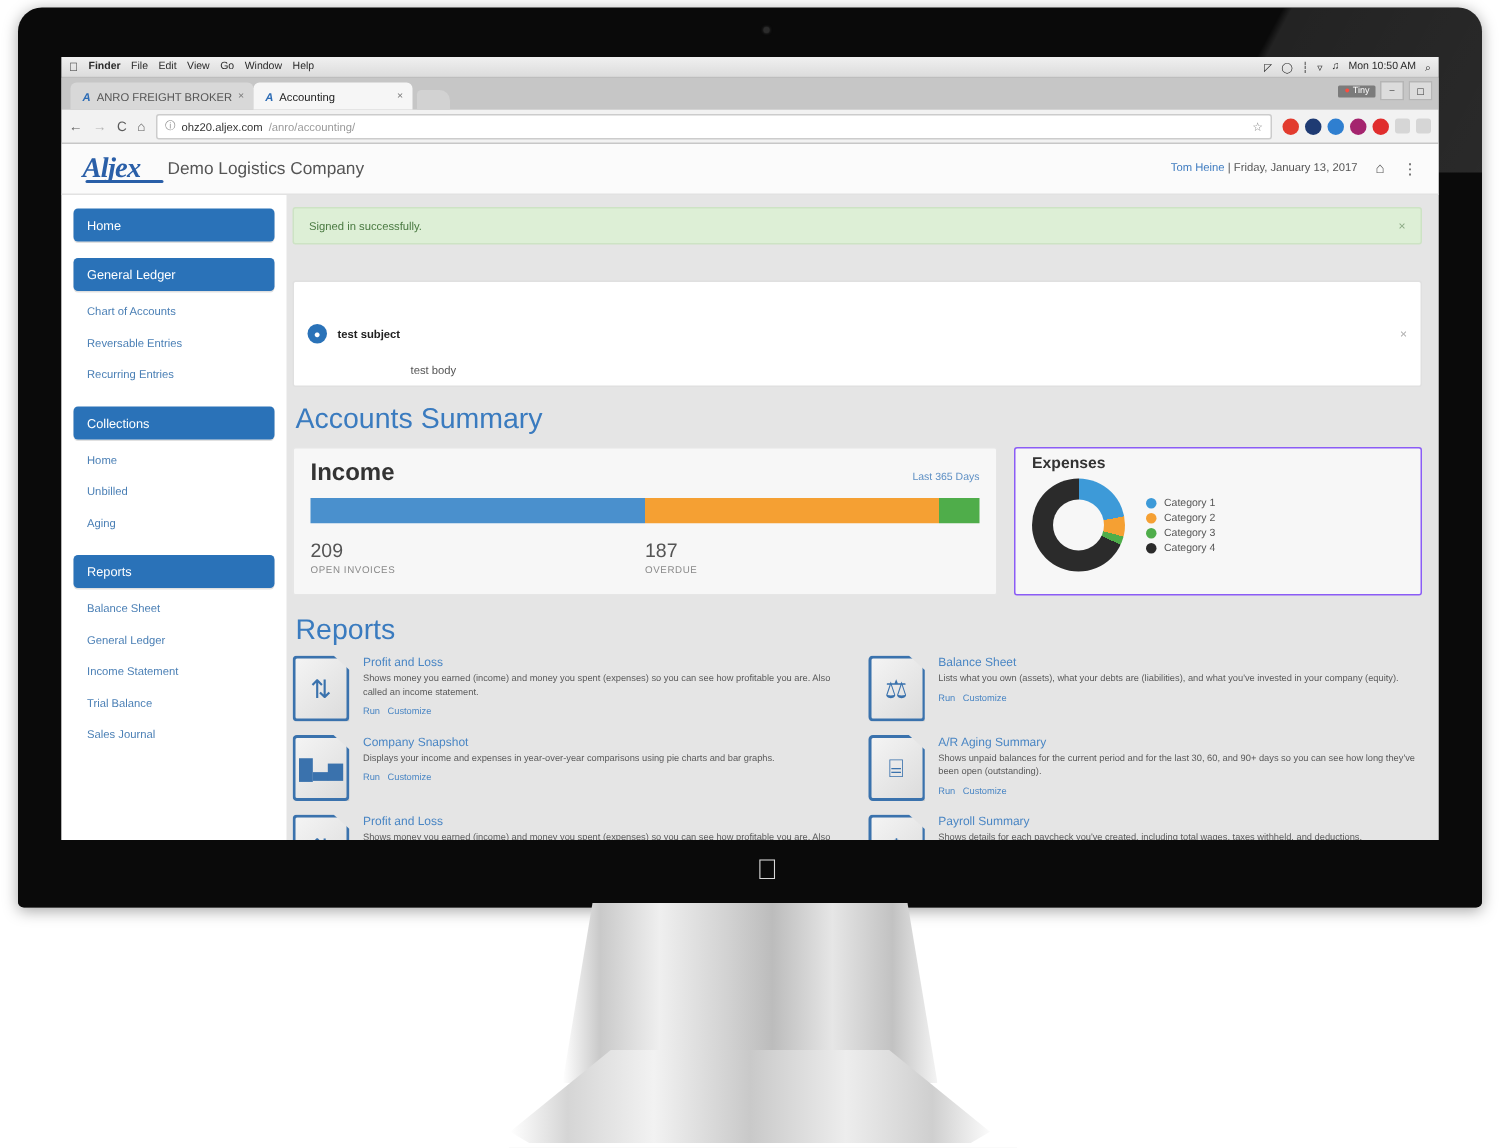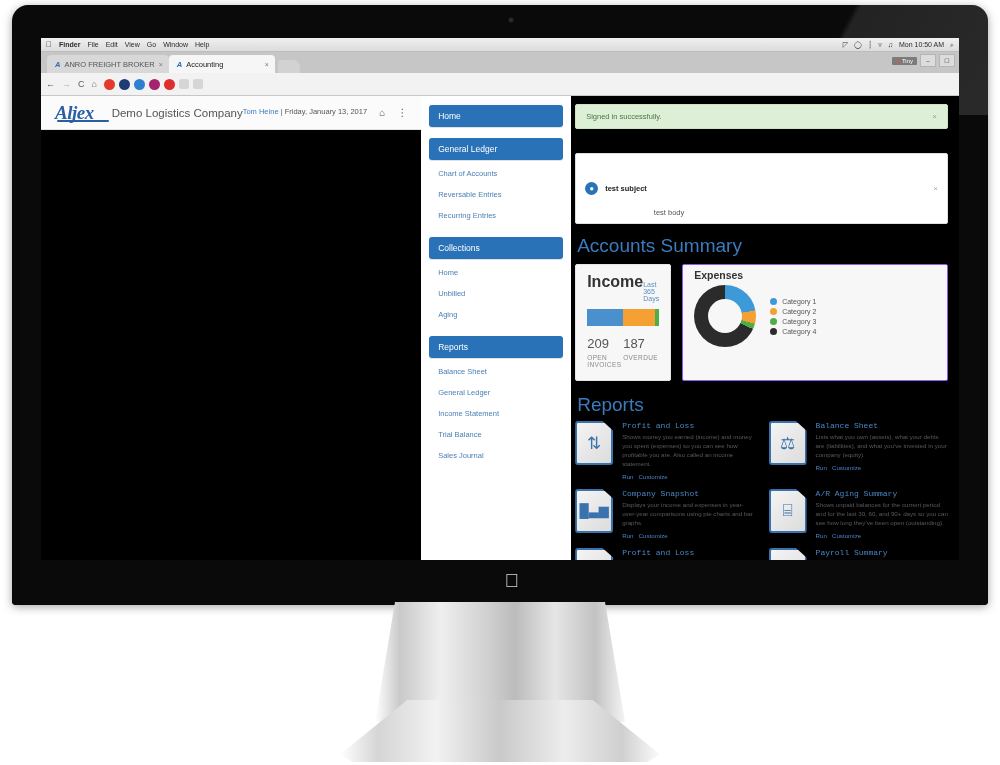--- a/index.html
+++ b/index.html
@@ -106,21 +106,21 @@
   }
   .omnibox .info { font-size: 7px; color: #888; }
   .omnibox .url-dark { color: #333; }
   .omnibox .url-grey { color: #9a9a9a; }
   .omnibox .star { margin-left: auto; color: #888; font-size: 8px; }
   .ext { display: flex; align-items: center; gap: 4px; }
   .ext .e { width: 11px; height: 11px; border-radius: 50%; }
   .ext .sq { width: 10px; height: 10px; border-radius: 2px; background: #d6d6d6; }
 
   
-  .app { height: 466px; background: #000000; display: flex; flex-direction: row; }
+  .app { height: 466px; background: #e5e5e5; display: flex; flex-direction: column; }
   .app-header {
     height: 33px; background: #fbfbfb; border-bottom: 1px solid #e2e2e2;
     display: flex; align-items: center; padding: 0 14px;
   }
   .logo {
     font-family: "Liberation Serif", serif; font-style: italic; font-weight: bold;
     font-size: 19px; color: #2a5fa8; letter-spacing: -.5px; position: relative;
   }
   .logo::after {
     content: ""; position: absolute; left: 2px; bottom: 2px; width: 52px; height: 1.5px;
@@ -210,21 +210,21 @@
     width: 34px; height: 40px; flex-shrink: 0; position: relative;
     background: linear-gradient(135deg,#f4f4f4,#dcdcdc);
     border: 2px solid #3a72ad; border-radius: 3px;
     clip-path: polygon(0 0, 72% 0, 100% 22%, 100% 100%, 0 100%);
     display: flex; align-items: center; justify-content: center;
     box-shadow: 2px 2px 2px rgba(0,0,0,.13);
   }
   .rpt-glyph { font-size: 17px; color: #3a72ad; line-height: 1; }
   .rpt-glyph.small { font-size: 13px; }
   .rpt-body { flex: 1; min-width: 0; }
-  .rpt-title { font-size: 8px; color: #4a86c4; margin-bottom: 3px; font-family: Liberation Mono, monospace; }
+  .rpt-title { font-size: 8px; color: #4a86c4; margin-bottom: 3px; }
   .rpt-desc { font-size: 6.2px; color: #5a5a5a; line-height: 1.45; }
   .rpt-actions { font-size: 6.2px; color: #4a86c4; margin-top: 4px; display: flex; gap: 5px; }
 </style>
 </head>
 <body>
 
 <div id="stage">
 
   <div class="monitor-bezel">
     <div class="bezel-gloss"></div>
@@ -274,20 +274,26 @@
             <span class="btn">–</span>
             <span class="btn">☐</span>
           </div>
         </div>
 
         <div class="toolbar">
           <span class="tb-icon">←</span>
           <span class="tb-icon" style="color:#b5b5b5">→</span>
           <span class="tb-icon">C</span>
           <span class="tb-icon">⌂</span>
+          <div class="omnibox">
+            <span class="info">ⓘ</span>
+            <span class="url-dark">ohz20.aljex.com</span>
+            <span class="url-grey">/anro/accounting/</span>
+            <span class="star">☆</span>
+          </div>
           <div class="ext">
             <span class="e" style="background:#e23b2e"></span>
             <span class="e" style="background:#1f3b73"></span>
             <span class="e" style="background:#2f7fd0"></span>
             <span class="e" style="background:#a4246e"></span>
             <span class="e" style="background:#e02d2d"></span>
             <span class="sq"></span>
             <span class="sq"></span>
           </div>
         </div>

